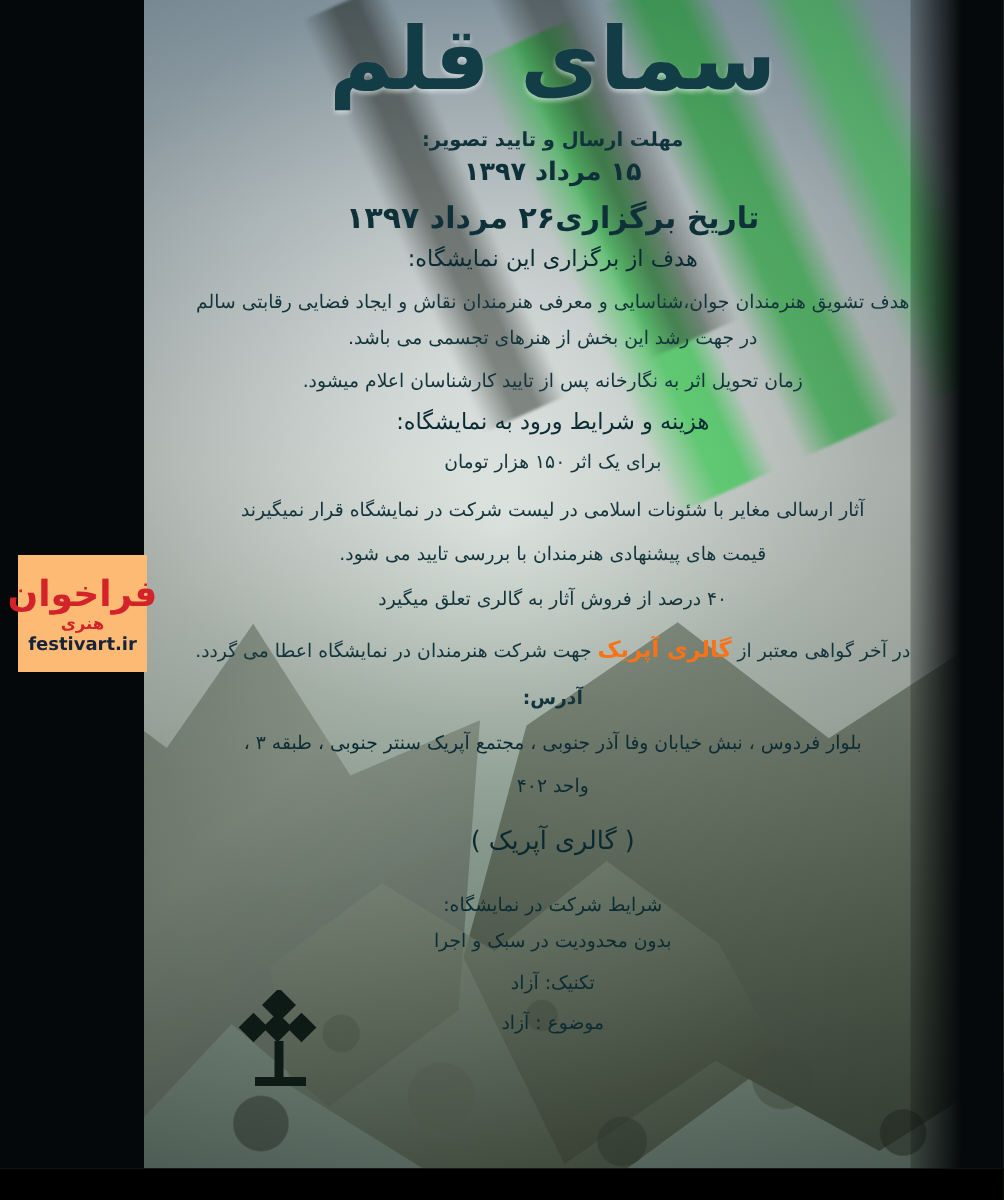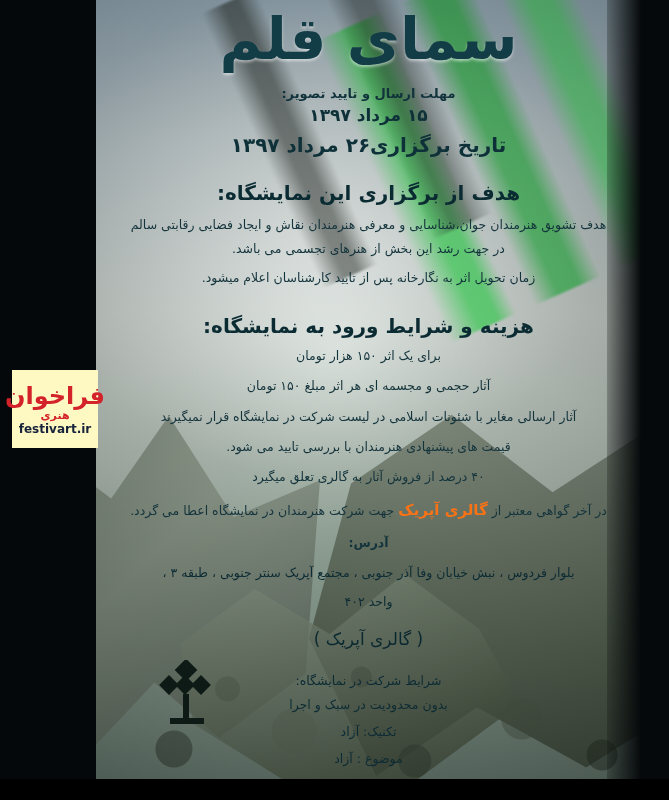--- a/index.html
+++ b/index.html
@@ -147,23 +147,23 @@
     font-weight: bold;
     color: #0e3039;
   }
   .event-date {
     margin-top: 8px;
     font-size: 20px;
     font-weight: bold;
     color: #0e3039;
   }
   .section-head {
-    margin-top: 24px;
-    font-size: 20px;
-    font-weight: bold;
+    margin-top: 6px;
+    font-size: 15px;
+    font-weight: normal;
     color: #0b2b33;
   }
   .para {
     margin: 8px 34px 0 34px;
     font-size: 12.5px;
     line-height: 1.9;
     color: #14343c;
   }
   .para.tight { margin-top: 6px; }
   .para.strong { font-weight: bold; }
@@ -200,21 +200,21 @@
     line-height: 1.7;
   }
 
   
   .watermark {
     position: absolute;
     left: 12px;
     top: 370px;
     width: 86px;
     height: 78px;
-    background: #fef9c3;
+    background: #fdba74;
     display: flex;
     flex-direction: column;
     align-items: center;
     justify-content: center;
     gap: 2px;
   }
   .wm-mark {
     font-size: 24px;
     font-weight: bold;
     color: #d4222a;
@@ -269,21 +269,20 @@
     <div class="deadline-label">مهلت ارسال و تایید تصویر:</div>
     <div class="deadline-date">۱۵ مرداد ۱۳۹۷</div>
     <div class="event-date">تاریخ برگزاری۲۶ مرداد ۱۳۹۷</div>
 
     <div class="section-head">هدف از برگزاری این نمایشگاه:</div>
     <div class="para">هدف تشویق هنرمندان جوان،شناسایی و معرفی هنرمندان نقاش و ایجاد فضایی رقابتی سالم در جهت رشد این بخش از هنرهای تجسمی می باشد.</div>
     <div class="para tight">زمان تحویل اثر به نگارخانه پس از تایید کارشناسان اعلام میشود.</div>
 
     <div class="section-head">هزینه و شرایط ورود به نمایشگاه:</div>
     <div class="fees-line">برای یک اثر ۱۵۰ هزار تومان</div>
-    <div class="fees-line">آثار حجمی و مجسمه ای هر اثر مبلغ ۱۵۰ تومان</div>
 
     <div class="para">آثار ارسالی مغایر با شئونات اسلامی در لیست شرکت در نمایشگاه قرار نمیگیرند</div>
     <div class="para tight">قیمت های پیشنهادی هنرمندان با بررسی تایید می شود.</div>
     <div class="para tight">۴۰ درصد از فروش آثار به گالری تعلق میگیرد</div>
 
     <div class="para">
       <span>در آخر گواهی معتبر از</span>
       <span class="highlight-name">گالری آپریک</span>
       <span>جهت شرکت هنرمندان در نمایشگاه اعطا می گردد.</span>
     </div>

